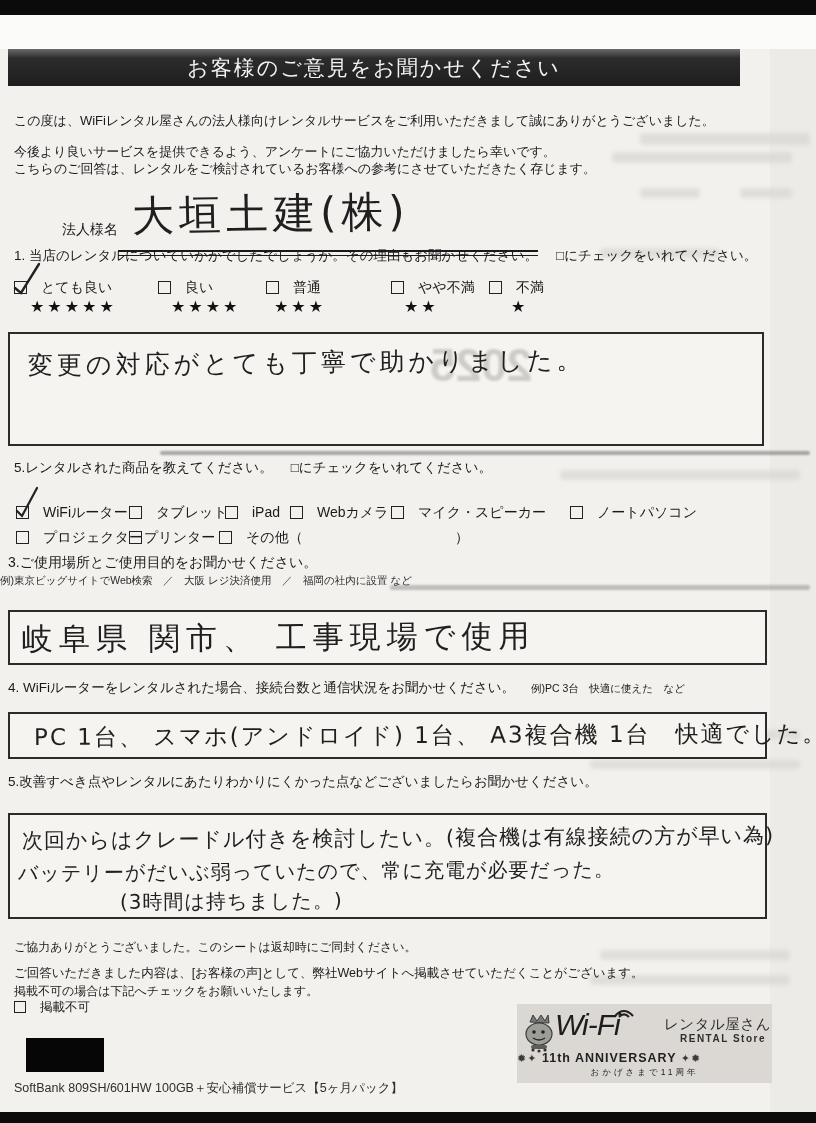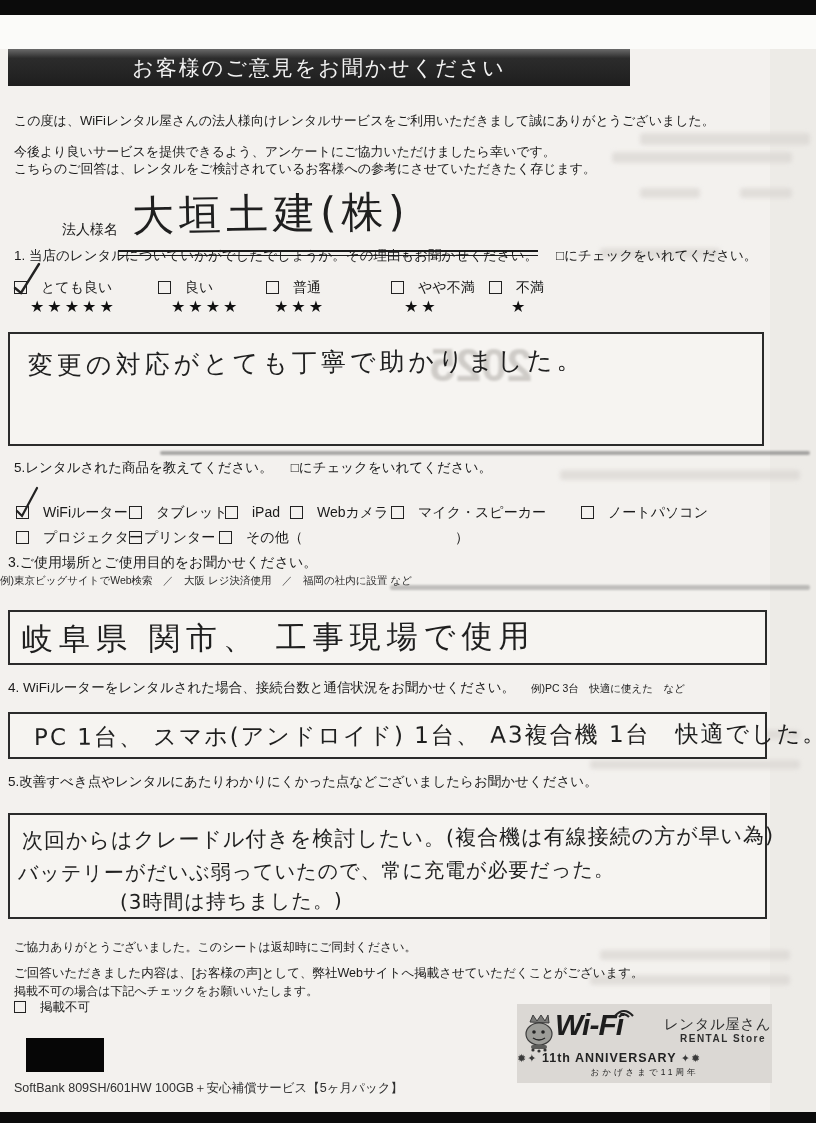--- a/index.html
+++ b/index.html
@@ -8,21 +8,21 @@
   .abs{position:absolute;}
   
   .band-top{left:0;top:0;width:816px;height:15px;background:#0b0b0b;}
   .band-white{left:0;top:15px;width:816px;height:34px;background:#fbfbf9;}
   .band-bottom{left:0;top:1112px;width:816px;height:11px;background:#0b0b0b;}
   .right-strip{left:770px;top:49px;width:46px;height:1063px;background:#edebe7;}
   .streak{background:#4a4a4a;opacity:.45;filter:blur(1px);border-radius:2px;}
   .bleed{color:#cfccc8;filter:blur(1.2px);transform:scaleX(-1);font-weight:bold;}
   .smudge{background:#d9d6d2;filter:blur(2px);opacity:.7;border-radius:3px;}
   
-  .titlebar{left:8px;top:49px;width:622px;height:37px;
+  .titlebar{left:8px;top:49px;width:732px;height:37px;
             background:linear-gradient(180deg,#6a6a6a 0%,#2c2c2c 25%,#1e1e1e 100%);
             color:#f4f4f4;text-align:center;line-height:37px;font-size:21px;letter-spacing:2px;}
   .intro{font-size:13px;white-space:nowrap;}
   
   .lbl{font-size:14px;}
   .dline{border-top:2px solid #1a1a1a;border-bottom:1px solid #1a1a1a;height:3px;}
   
   .q{font-size:13.5px;white-space:nowrap;}
   .qnote{margin-left:18px;}
   .ex{font-size:10.5px;color:#2a2a2a;white-space:nowrap;}
@@ -41,21 +41,21 @@
   .hwname{font-size:42px;letter-spacing:5px;transform:rotate(-1deg);}
   .hw3{font-size:31px;letter-spacing:6px;transform:rotate(-0.4deg);}
   .hw4{font-size:23px;letter-spacing:2px;transform:rotate(-0.3deg);}
   .hw5{font-size:20px;letter-spacing:1px;transform:rotate(-0.4deg);}
   
   .foot{font-size:12px;white-space:nowrap;}
   .foot2{font-size:12.5px;white-space:nowrap;}
   .redact{background:#060606;}
   
   .logobox{left:517px;top:1004px;width:255px;height:79px;background:#dbd8d4;}
-  .wifi{left:38px;top:4px;font-size:30px;font-weight:bold;font-style:italic;color:#1d1d1d;letter-spacing:-1px;font-family:"Liberation Sans",sans-serif;}
+  .wifi{left:38px;top:4px;font-size:30px;font-weight:normal;font-style:italic;color:#1d1d1d;letter-spacing:-1px;font-family:"Liberation Sans",sans-serif;}
   .rental{left:147px;top:11px;font-size:14.5px;font-weight:normal;color:#2e2e2e;letter-spacing:0.5px;}
   .store{left:163px;top:29px;font-size:10px;font-weight:bold;color:#2e2e2e;letter-spacing:1.5px;}
   .ann{left:0;top:47px;width:100%;text-align:left;font-size:12.5px;font-weight:bold;color:#222;letter-spacing:1px;}
   .annsub{left:0;top:63px;width:100%;text-align:center;font-size:8.5px;color:#222;letter-spacing:3px;}
   .confetti{font-size:11px;color:#3a3a3a;}
   .softbank{font-size:12.5px;color:#2f2f2f;white-space:nowrap;}
 </style>
 </head>
 <body>
 
@@ -134,21 +134,21 @@
   </div>
   <div class="abs opt" style="left:225px;top:504px;">
     <span class="cbwrap"><span class="cb"></span></span><span class="cblab">iPad</span>
   </div>
   <div class="abs opt" style="left:290px;top:504px;">
     <span class="cbwrap"><span class="cb"></span></span><span class="cblab">Webカメラ</span>
   </div>
   <div class="abs opt" style="left:391px;top:504px;">
     <span class="cbwrap"><span class="cb"></span></span><span class="cblab">マイク・スピーカー</span>
   </div>
-  <div class="abs opt" style="left:533px;top:504px;padding-left:48px;">
+  <div class="abs opt" style="left:522px;top:504px;padding-left:48px;">
     <span class="cbwrap"><span class="cb"></span></span><span class="cblab">ノートパソコン</span>
   </div>
 
   <div class="abs opt" style="left:16px;top:529px;">
     <span class="cbwrap"><span class="cb"></span></span><span class="cblab">プロジェクター</span>
   </div>
   <div class="abs opt" style="left:129px;top:529px;">
     <span class="cbwrap"><span class="cb"></span></span><span class="cblab" style="margin-left:2px;">プリンター</span>
   </div>
   <div class="abs opt" style="left:219px;top:529px;">

